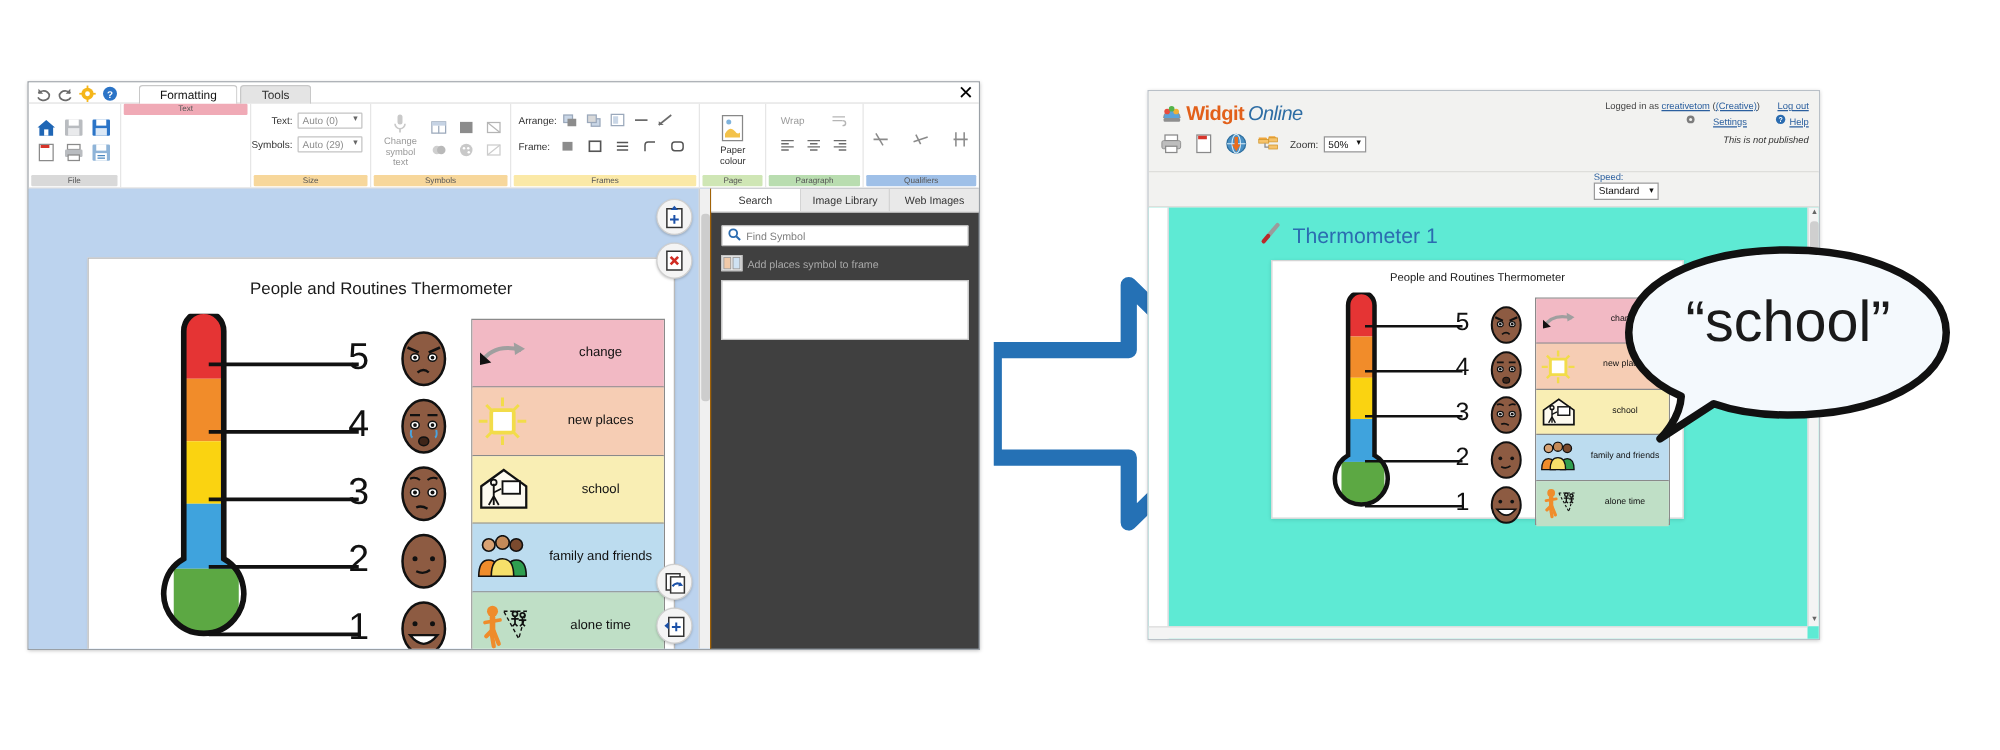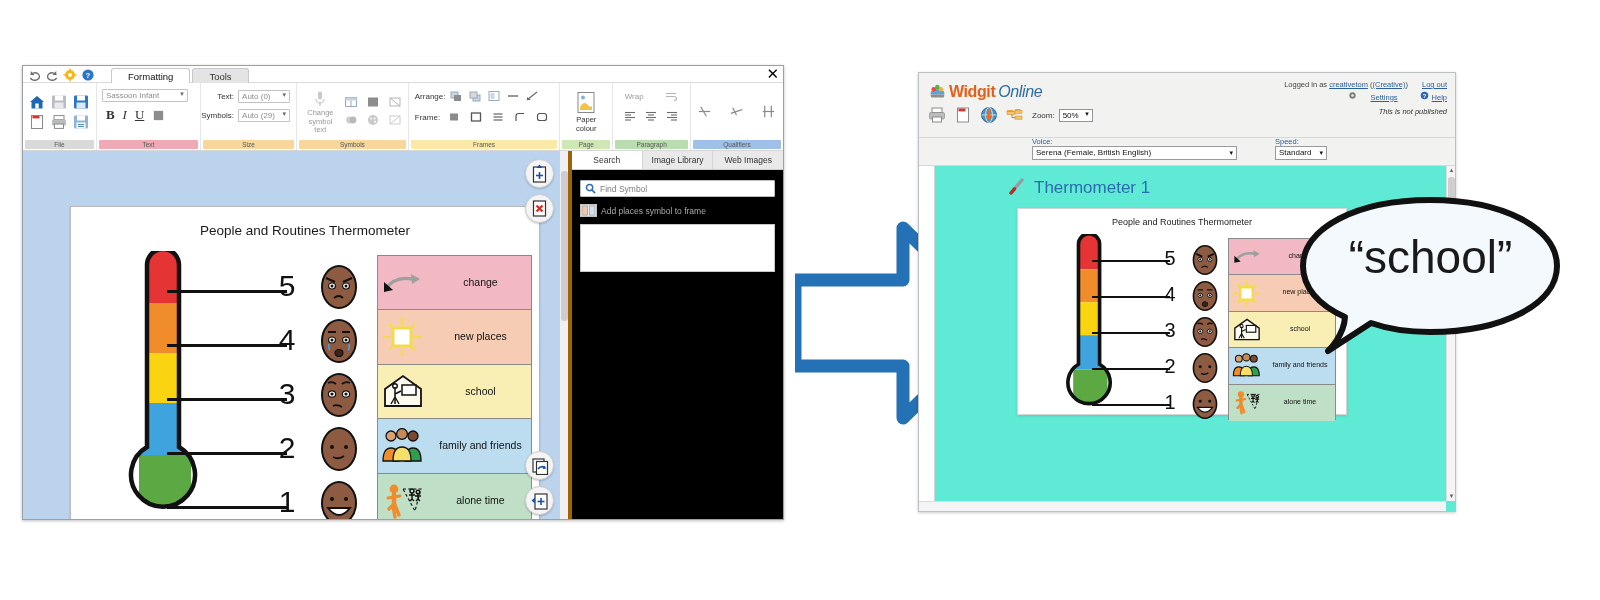--- a/index.html
+++ b/index.html
@@ -94,21 +94,21 @@
   }
   .canvas-scroll-v .thumb { position:absolute; left:1px; top:20px; width:7px; height:150px; background:#cdcdcd; border-radius:3px;}
   .side-btns { position:absolute; right:14px; top:8px; display:flex; flex-direction:column; gap:6px; }
   .side-btns.bottom { top:auto; bottom:4px; }
   .circbtn {
     width:29px; height:29px; border-radius:50%; background:#f4f4f4;
     border:1px solid #cfcfcf; display:flex; align-items:center; justify-content:center;
     box-shadow: 0 1px 2px rgba(0,0,0,.2); cursor:pointer;
   }
   
-  .sym-panel { flex:1; background:#000000; border-left:4px solid #a16207; position:relative; }
+  .sym-panel { flex:1; background:#404040; border-left:1px solid #a16207; position:relative; }
   .sym-tabs { display:flex; height:19px; background:#ececec; border-bottom:1px solid #cfcfcf; }
   .sym-tab {
     flex:1; font-size:8.5px; color:#333; display:flex; align-items:center; justify-content:center;
     border-right:1px solid #d4d4d4; background:#e9e9e9; cursor:pointer;
   }
   .sym-tab.active { background:#ffffff; }
   .find-row {
     margin:10px 8px 0 8px; height:17px; background:#fff; border:1px solid #bdbdbd;
     display:flex; align-items:center; padding-left:4px; gap:4px; border-radius:1px;
   }
@@ -288,33 +288,20 @@
                   <rect x="6" y="11" width="6" height="1" fill="#4b87bf"></rect>
                   <rect x="6" y="13" width="6" height="1" fill="#4b87bf"></rect>
                 </svg>
             </span>
           </div>
         </div>
         <div class="rgroup-label lbl-file">File</div>
       </div>
 
       <div class="rgroup" style="width:110px;">
-        <div class="rgroup-body" style="flex-direction:column; gap:5px; align-items:flex-start; padding-top:6px;">
-          <div class="fakeselect wide" style="min-width:86px;">Sassoon Infant</div>
-          <div class="row2" style="gap:8px; padding-left:4px;">
-            <span style="font-family:'Liberation Serif',serif; font-weight:bold; font-size:13px; color:#333;">B</span>
-            <span style="font-family:'Liberation Serif',serif; font-style:italic; font-size:13px; color:#333;">I</span>
-            <span style="font-family:'Liberation Serif',serif; text-decoration:underline; font-size:13px; color:#333;">U</span>
-            <span class="icon-btn sm">
-              <svg viewBox="0 0 14 14" width="13" height="13">
-                  <rect x="2" y="2" width="10" height="10" fill="#8c8c8c"></rect>
-                </svg>
-            </span>
-          </div>
-        </div>
         <div class="rgroup-label lbl-text">Text</div>
       </div>
 
       <div class="rgroup" style="width:96px;">
         <div class="rgroup-body" style="flex-direction:column; gap:6px; align-items:flex-end; padding-top:7px; padding-right:6px;">
           <div class="row2">
             <span class="minilabel">Text:</span>
             <span class="fakeselect">Auto (0)</span>
           </div>
           <div class="row2">
@@ -839,24 +826,20 @@
         </span>
       </div>
 
       <div class="wo-zoom">
         <span>Zoom:</span>
         <span class="zoomsel">50%</span>
       </div>
     </div>
 
     <div class="wo-subbar">
-      <div class="wo-voice" style="top:-1px;">
-        <div class="vlabel">Voice:</div>
-        <div class="vsel" style="width:205px;">Serena (Female, British English)</div>
-      </div>
       <div class="wo-voice" style="left:356px; top:-1px;">
         <div class="vlabel">Speed:</div>
         <div class="vsel" style="width:52px;">Standard</div>
       </div>
     </div>
 
     <div class="wo-main">
       <div class="wo-leftrail"></div>
 
       <div class="doc-title">

